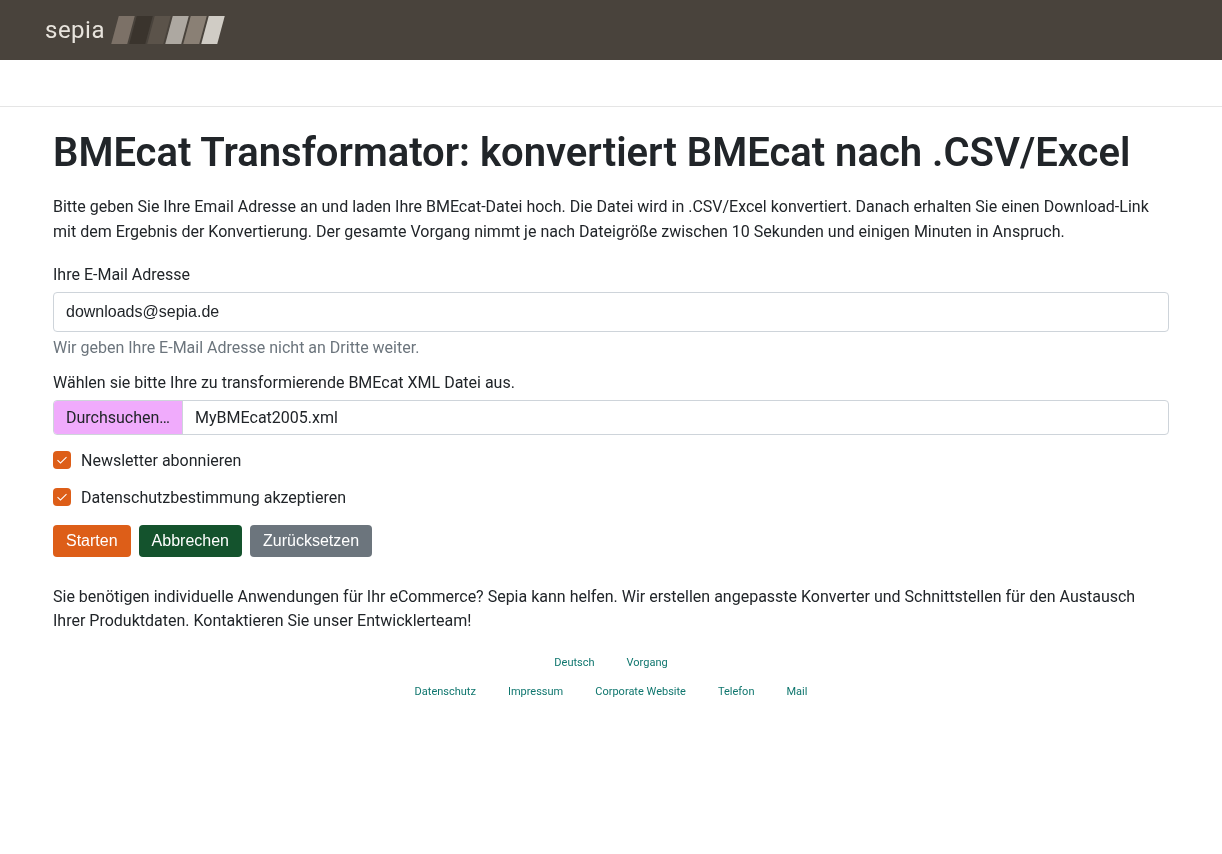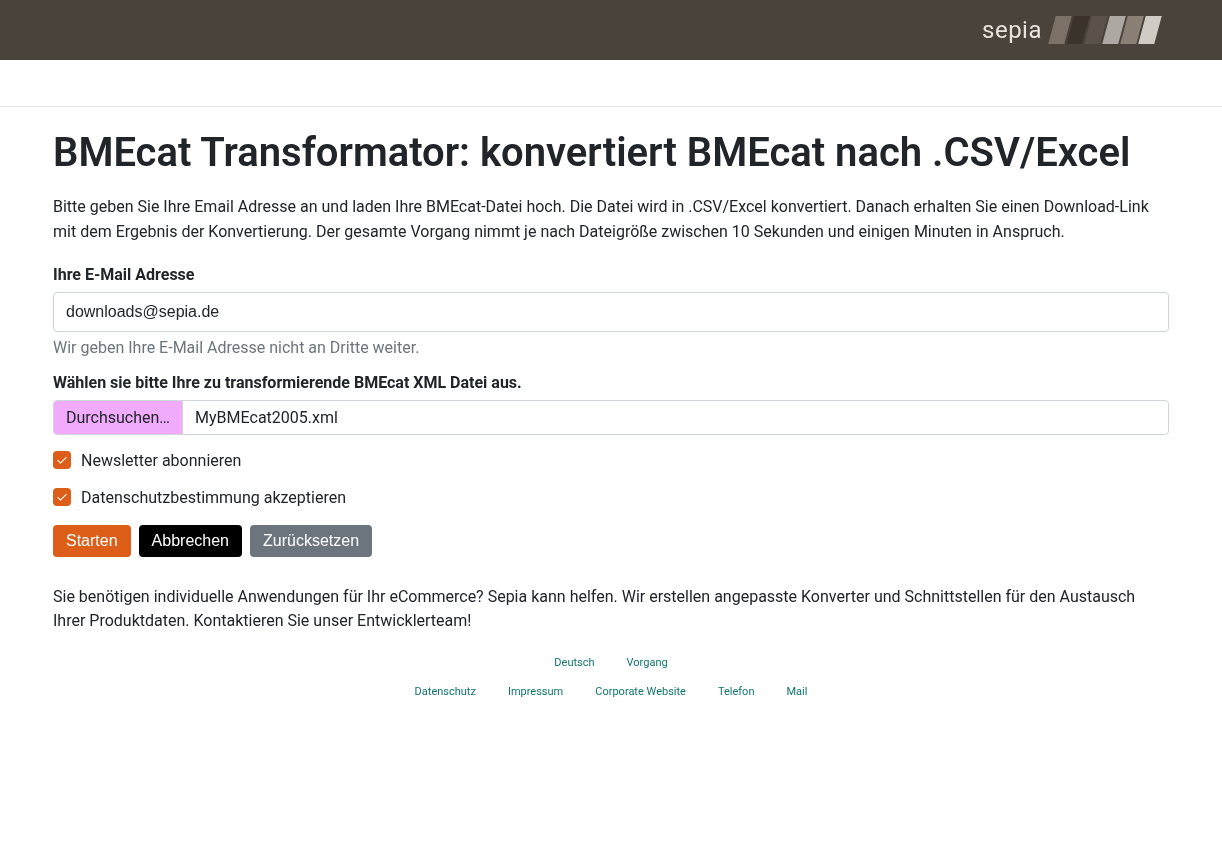--- a/index.html
+++ b/index.html
@@ -6,22 +6,21 @@
   body {
     font-family: -apple-system, BlinkMacSystemFont, "Segoe UI", Roboto, "Helvetica Neue", Arial, sans-serif;
     color: #212529;
     background: #fff;
   }
   .topbar {
     background: #49433c;
     height: 60px;
     display: flex;
     align-items: center;
-    padding: 0 64px;
-    justify-content: flex-end;
+    padding: 0 45px;
   }
   .logo {
     display: flex;
     align-items: center;
     gap: 10px;
   }
   .logo-text {
     color: #e8e4dd;
     font-size: 24px;
     font-weight: 400;
@@ -71,21 +70,20 @@
     margin-bottom: 20px;
   }
   .outro { margin-top: 28px; margin-bottom: 22px; }
 
   .form-group { margin-bottom: 16px; }
   .form-label {
     display: block;
     font-size: 16px;
     margin-bottom: 8px;
     color: #212529;
-    font-weight: bold;
   }
   .form-control {
     width: 100%;
     padding: 7px 12px;
     font-size: 16px;
     line-height: 1.5;
     color: #212529;
     background: #fff;
     border: 1px solid #ced4da;
     border-radius: 4px;
@@ -142,21 +140,21 @@
   .btn-row { display: flex; gap: 8px; margin-top: 4px; }
   .btn {
     padding: 7px 13px;
     font-size: 16px;
     border: none;
     border-radius: 4px;
     cursor: pointer;
     color: #fff;
   }
   .btn-primary { background: #dd5e18; }
-  .btn-secondary { background: #000000; }
+  .btn-secondary { background: #14532d; }
   .btn-dark { background: #6c757d; }
 
   .lang-links, .footer-links {
     display: flex;
     justify-content: center;
     gap: 32px;
     margin-bottom: 16px;
   }
   .lang-links a, .footer-links a {
     color: #0f766e;

